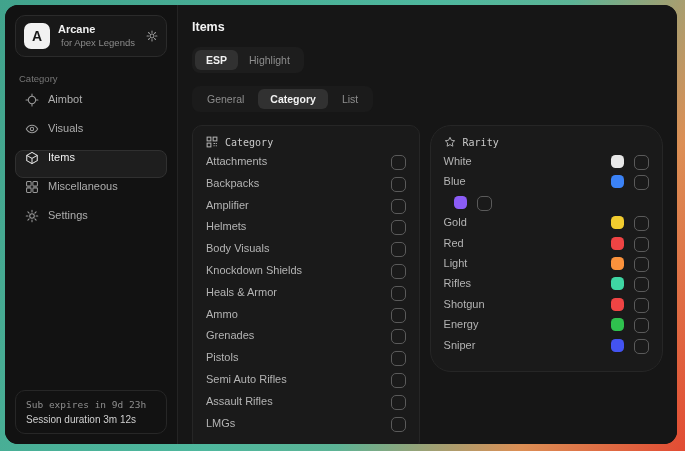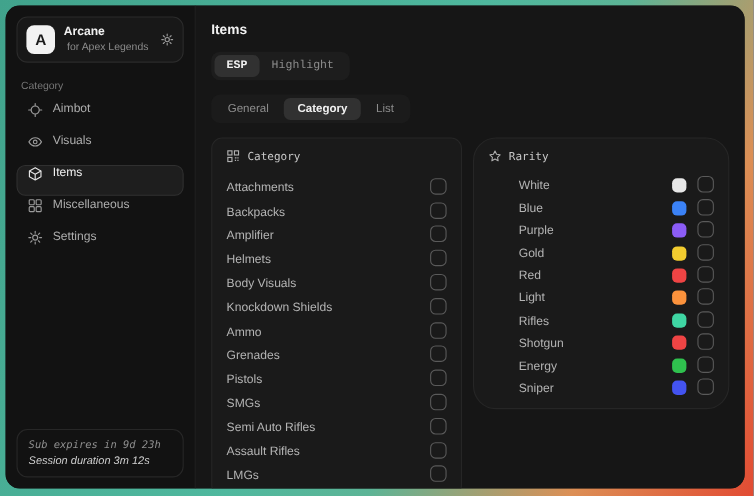--- a/index.html
+++ b/index.html
@@ -21,44 +21,44 @@
   .brand-name { color:#f0f0f0; font-size:11px; font-weight:bold; }
   .brand-sub { color:#8b8b8b; font-size:9.5px;text-align:center; }
   .brand-gear { color:#9a9a9a; display:flex; cursor:pointer; }
   .section-label { color:#767676; font-size:9.5px; margin:16px 4px 8px; }
   .nav-item { display:flex; align-items:flex-start; gap:9px; height:28px; padding:0 9px;
     border-radius:8px; color:#adadad; font-size:11px; border:1px solid transparent;
     cursor:pointer; margin-bottom:1px; }
   .nav-item .ic { display:flex; color:#9a9a9a; }
   .nav-item.active { background:#1e1e1e; border-color:#303030; color:#f0f0f0; }
   .nav-item.active .ic { color:#e5e5e5; }
-  .side-footer { margin-top:auto; border:1px solid #272727; border-radius:10px; padding:8px 10px;font-style:italic; }
+  .side-footer { margin-top:auto; border:1px solid #272727; border-radius:10px; padding:8px 10px; }
   .sub-line { font-family:"DejaVu Sans Mono", monospace; color:#8f8f8f; font-size:9.5px; margin-bottom:4px; }
   .sess-line { color:#cfcfcf; font-size:10px; }
 
   
   .main { flex:1; background:#161616; padding:13px 14px; overflow:hidden; }
   .page-title { color:#f2f2f2; font-size:12.5px; font-weight:bold; margin:2px 0 13px; }
-  .seg-wrap { display:inline-flex; background:#1d1d1d; border-radius:8px; padding:3px; margin-bottom:13px;font-family:Liberation Mono, monospace; }
+  .seg-wrap { display:inline-flex; background:#1d1d1d; border-radius:8px; padding:3px; margin-bottom:13px; }
   .seg-opt { font-size:10.5px; color:#8d8d8d; padding:4px 11px; border-radius:6px; cursor:pointer; }
   .seg-opt.active { background:#313131; color:#f2f2f2; font-weight:bold; }
   .tabs-row { display:block; margin-bottom:13px; }
   .tabs-wrap { display:inline-flex; background:#1b1b1b; border-radius:8px; padding:3px; gap:2px;text-align:right; }
   .tab { font-size:10.5px; color:#8d8d8d; padding:4px 12px; border-radius:6px; cursor:pointer; }
   .tab.active { background:#313131; color:#f2f2f2; font-weight:bold; }
 
   .panels { display:flex; gap:10px; align-items:flex-start; }
   .panel { background:#1a1a1a; border:1px solid #262626; border-radius:10px; padding:10px 13px 12px; }
   .panel-cat { width:232px; }
   .panel-rar { width:238px;border-radius:21px; }
   .panel-head { display:flex; align-items:center; gap:7px; color:#c9c9c9; margin-bottom:7px;
     font-family:"DejaVu Sans Mono", monospace; font-size:10px; }
   .panel-head .ic { display:flex; color:#b0b0b0; }
-  .p-row { display:flex; align-items:flex-end; height:21.8px; }
-  .p-row.rar { height:20.4px;margin-left:28px; }
+  .p-row { display:flex; align-items:flex-start; height:21.8px; }
+  .p-row.rar { height:20.4px; }
   .p-label { color:#b4b4b4; font-size:11px; flex:1; }
   .checkbox { width:15px; height:15px; border:1.2px solid #5a5a5a; border-radius:5px;
     cursor:pointer; background:transparent; flex:none; }
   .row-gear { color:#747474; display:flex; cursor:pointer; margin-right:10px; }
   .swatch { width:13px; height:13px; border-radius:4.5px; margin-right:10px; cursor:pointer; flex:none; }
   svg { display:block; }
 </style>
 </head>
 <body>
 
@@ -205,40 +205,40 @@
               <div class="p-row">
                 <span class="p-label">Body Visuals</span>
                 <span class="checkbox"></span>
               </div>
 
               <div class="p-row">
                 <span class="p-label">Knockdown Shields</span>
                 <span class="checkbox"></span>
               </div>
 
+              <div class="p-row">
+                <span class="p-label">Heals &amp; Armor</span>
+                <span class="checkbox"></span>
+              </div>
 
               <div class="p-row">
                 <span class="p-label">Ammo</span>
                 <span class="checkbox"></span>
               </div>
 
               <div class="p-row">
                 <span class="p-label">Grenades</span>
                 <span class="checkbox"></span>
               </div>
 
               <div class="p-row">
                 <span class="p-label">Pistols</span>
                 <span class="checkbox"></span>
               </div>
 
-              <div class="p-row">
-                <span class="p-label">SMGs</span>
-                <span class="checkbox"></span>
-              </div>
 
               <div class="p-row">
                 <span class="p-label">Semi Auto Rifles</span>
                 <span class="checkbox"></span>
               </div>
 
               <div class="p-row">
                 <span class="p-label">Assault Rifles</span>
                 <span class="checkbox"></span>
               </div>
@@ -269,21 +269,20 @@
               </div>
 
               <div class="p-row rar">
                 <span class="p-label">Blue</span>
                 <span class="row-gear"></span>
                 <span class="swatch" style="background: rgb(59, 130, 246);"></span>
                 <span class="checkbox"></span>
               </div>
 
               <div class="p-row rar">
-                <span class="p-label">Purple</span>
                 <span class="row-gear"></span>
                 <span class="swatch" style="background: rgb(139, 92, 246);"></span>
                 <span class="checkbox"></span>
               </div>
 
               <div class="p-row rar">
                 <span class="p-label">Gold</span>
                 <span class="row-gear"></span>
                 <span class="swatch" style="background: rgb(242, 204, 47);"></span>
                 <span class="checkbox"></span>

